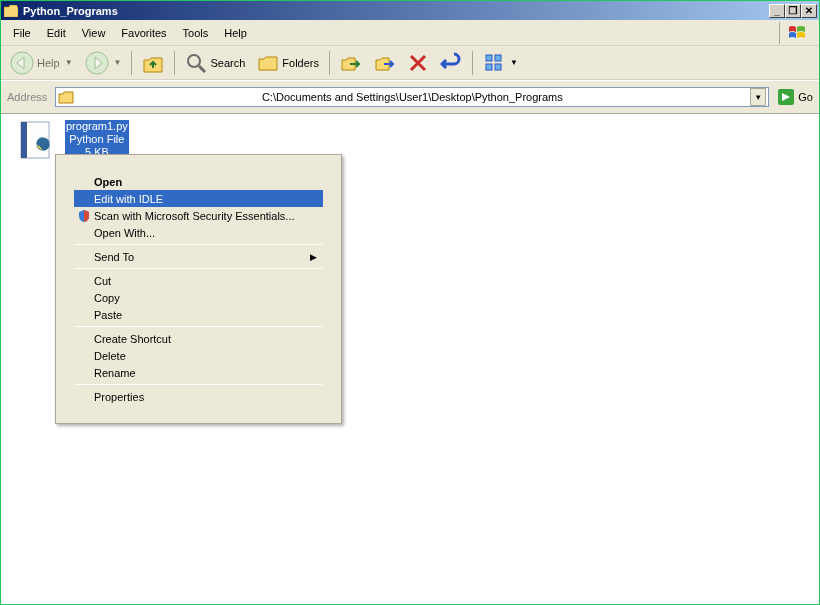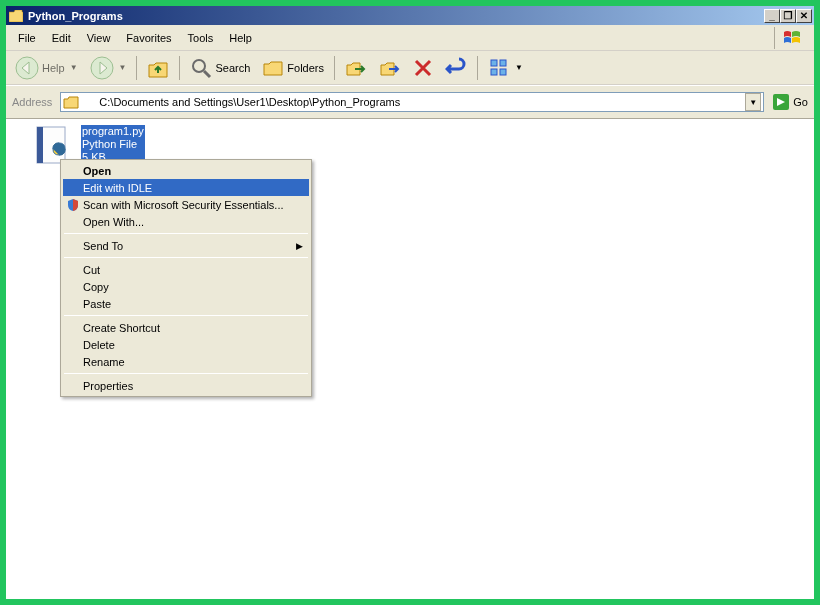--- a/index.html
+++ b/index.html
@@ -1,45 +1,45 @@
 <!DOCTYPE html>
 <html><head>
 <meta charset="utf-8">
 <style>
   * { box-sizing: border-box; margin: 0; padding: 0; }
   body { font-family: Tahoma, sans-serif; font-size: 11px; background: #fff; width: 820px; height: 605px; overflow: hidden; }
-  .window { width: 820px; height: 605px; display: flex; flex-direction: column; border: 6px solid #22c55e; }
+  .window { width: 820px; height: 605px; display: flex; flex-direction: column; border: 1px solid #22c55e; }
   .titlebar { height: 19px; background: linear-gradient(to right, #0a246a, #a6caf0); color: #fff; display: flex; align-items: center; padding: 0 2px; font-weight: bold; }
   .titlebar .ticon { width: 16px; height: 14px; margin-right: 4px; display:inline-flex; align-items:center; justify-content:center;}
   .titlebar .title { flex: 1; }
   .winbtns { display: flex; gap: 0; }
   .winbtn { width: 16px; height: 14px; background: #d4d0c8; border: 1px solid #fff; border-right-color:#404040; border-bottom-color:#404040; color:#000; font-size:10px; line-height:12px; text-align:center; font-family: Arial; font-weight:bold; cursor:pointer;}
   .menubar { height: 26px; background: #ece9d8; border-bottom: 1px solid #d4d0c8; display: flex; align-items: center; padding: 0 4px; }
   .menubar .menu-item { padding: 3px 8px; cursor: pointer; }
   .menubar .spacer { flex: 1; }
   .winlogo { width: 36px; height: 22px; border-left: 1px solid #aca899; display:flex; align-items:center; justify-content:center;}
   .toolbar { height: 34px; background: #ece9d8; border-bottom: 1px solid #d4d0c8; display: flex; align-items: center; padding: 0 4px; gap: 2px; }
   .tbtn { height: 28px; display: flex; align-items: center; padding: 0 4px; border: 1px solid transparent; cursor: pointer; gap: 3px; }
   .tbtn.disabled { opacity: 0.55; cursor: default; }
   .tbtn .lbl { color: #000; }
   .tsep { width: 1px; height: 24px; background: #aca899; margin: 0 3px; }
   .drop { font-size: 8px; color:#000; margin-left:2px;}
-  .addressbar { height: 34px; background: #ece9d8; border-top: 1px solid #fff; border-bottom: 1px solid #aca899; display: flex; align-items: center; padding: 0 2px; gap: 4px; }
+  .addressbar { height: 34px; background: #ece9d8; border-top: 1px solid #fff; border-bottom: 1px solid #aca899; display: flex; align-items: center; padding: 0 2px; gap: 4px; text-align: center; }
   .addressbar .albl { color: #888; padding: 0 4px; }
   .addressbar .ainput { flex: 1; height: 20px; background: #fff; border: 1px solid #7f9db9; display:flex; align-items:center; padding: 0 2px; gap:20px; }
   .addressbar .ainput svg { flex-shrink:0; }
   .addressbar .apath { flex:1; font-size:11px; }
   .addressbar .addrop { width: 16px; height: 18px; background: #ece9d8; border:1px solid #aca899; display:flex; align-items:center; justify-content:center; font-size:8px;}
   .gobtn { height: 20px; display:flex; align-items:center; gap:3px; padding: 0 4px; cursor:pointer;}
   .content { flex: 1; background: #fff; position: relative; overflow:hidden; }
-  .file-item { position: absolute; top: 6px; left: 25px; display: flex; align-items: flex-start; gap: 2px; }
+  .file-item { position: absolute; top: 6px; left: 14px; display: flex; align-items: flex-start; gap: 2px; text-align: center; }
   .file-icon { width: 48px; height: 40px; }
   .file-text { display: flex; flex-direction: column; line-height: 13px; }
   .file-text span { background: #316ac5; color: #fff; padding: 0 1px; white-space: nowrap; }
-  .ctxmenu { position: absolute; top: 40px; left: 54px; width: 252px; background: #ece9d8; border: 1px solid #aca899; box-shadow: 2px 2px 3px rgba(0,0,0,0.3); padding: 2px; }
+  .ctxmenu { position: absolute; top: 40px; left: 54px; width: 287px; background: #ece9d8; border: 1px solid #aca899; box-shadow: 2px 2px 3px rgba(0,0,0,0.3); padding: 18px; }
   .ctx-item { height: 17px; display: flex; align-items: center; padding: 0 20px 0 20px; cursor: pointer; position: relative; }
   .ctx-item.bold { font-weight: bold; }
   .ctx-item.hov { background: #316ac5; color: #fff; }
   .ctx-item .sub { position:absolute; right: 6px; font-size: 9px; }
   .ctx-item .cicon { position:absolute; left: 2px; width:16px; height:16px; display:flex; align-items:center; justify-content:center; }
   .ctx-sep { height: 1px; background: #aca899; margin: 3px 1px; border-bottom: 1px solid #fff; }
 </style>
 </head>
 <body>
 

